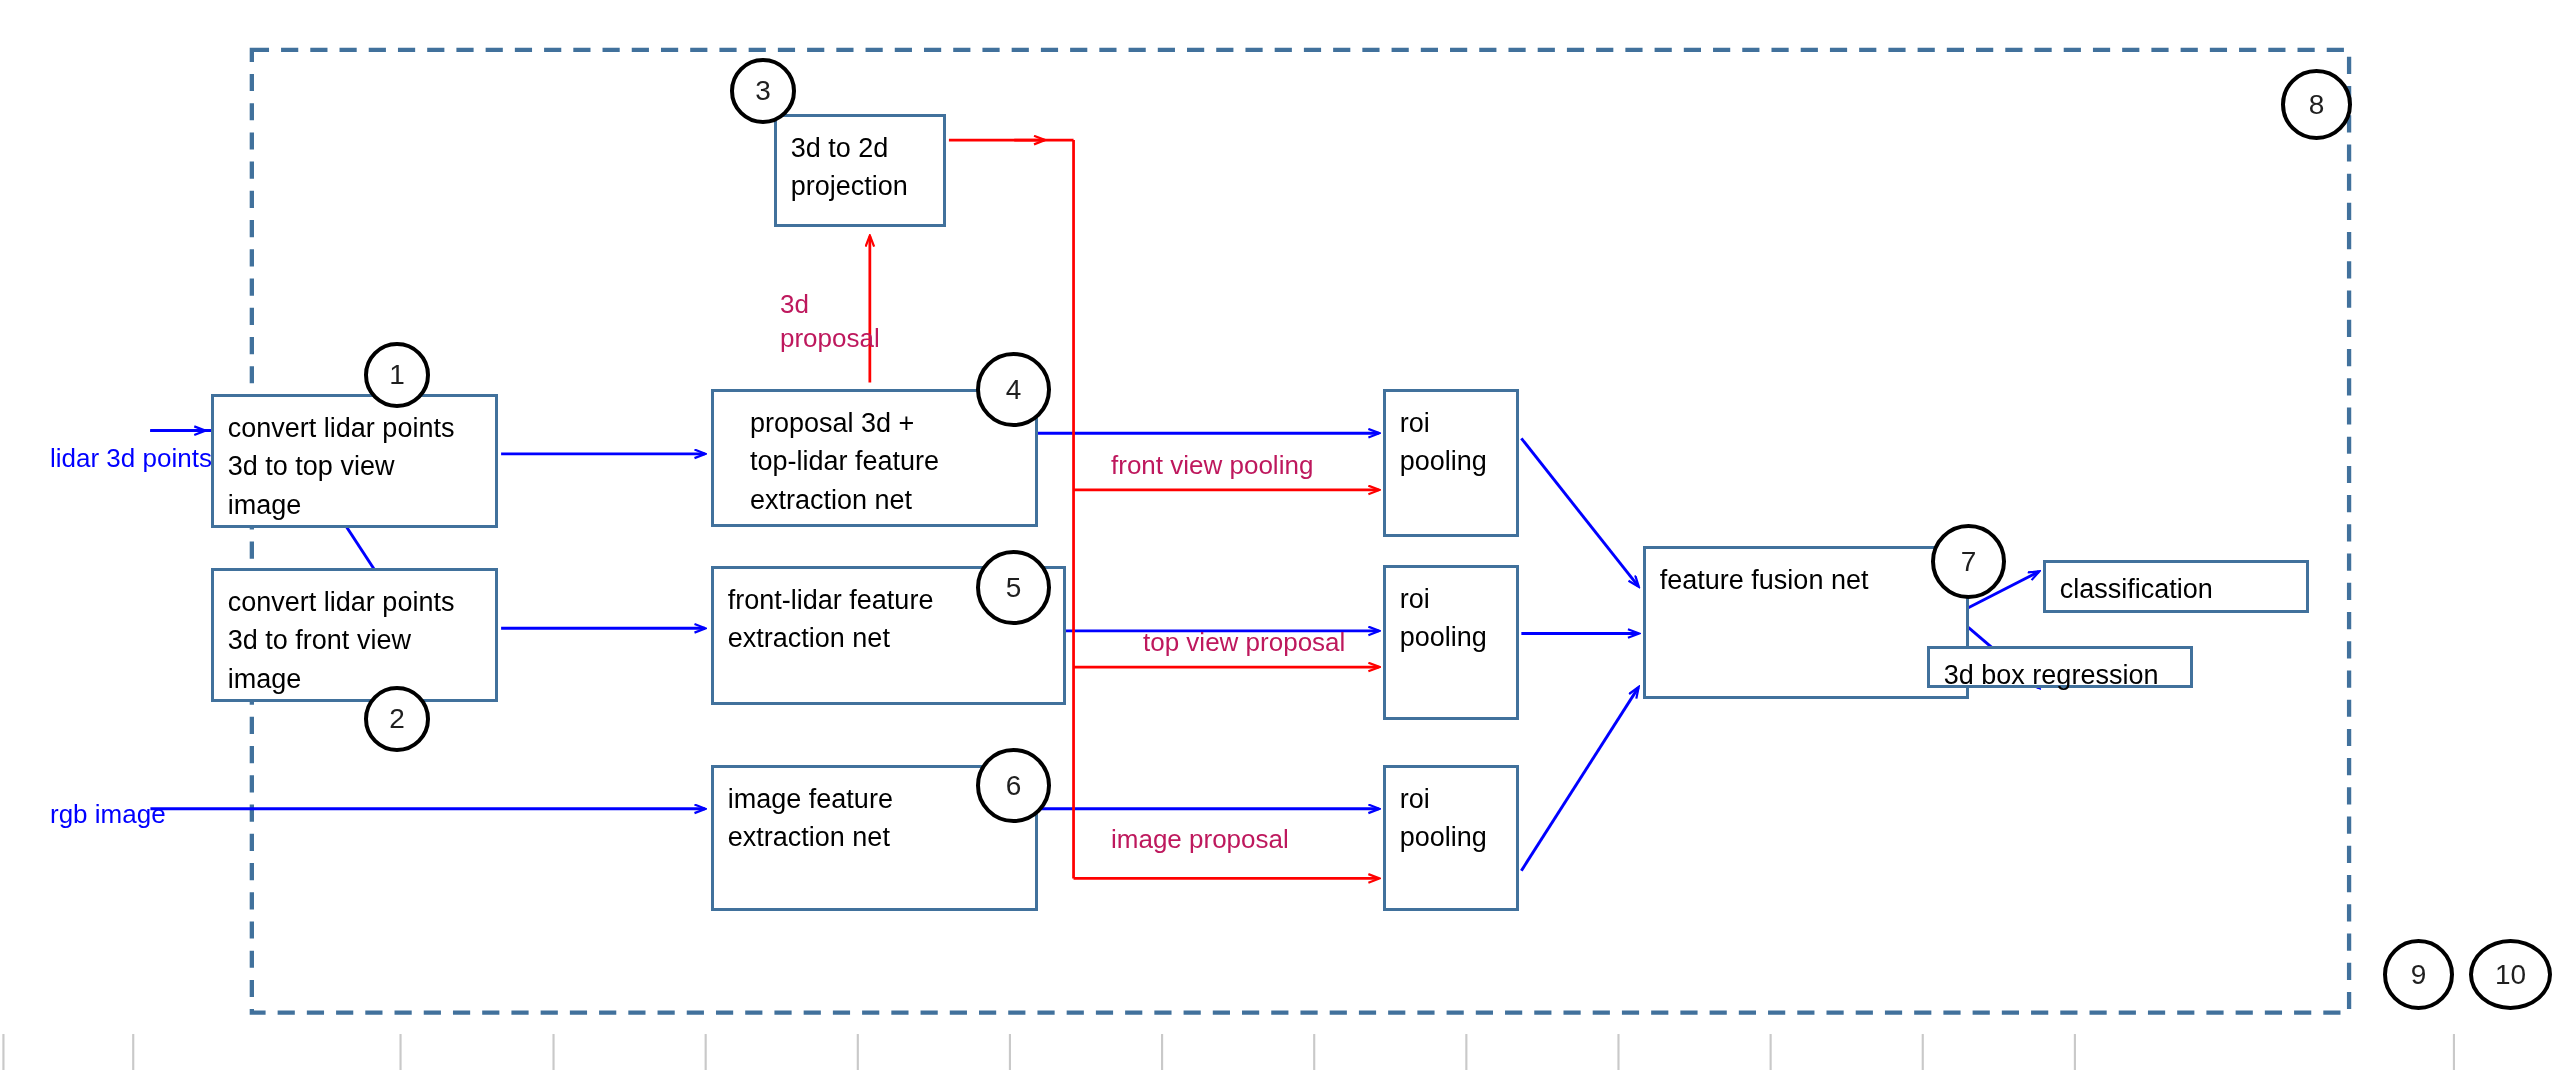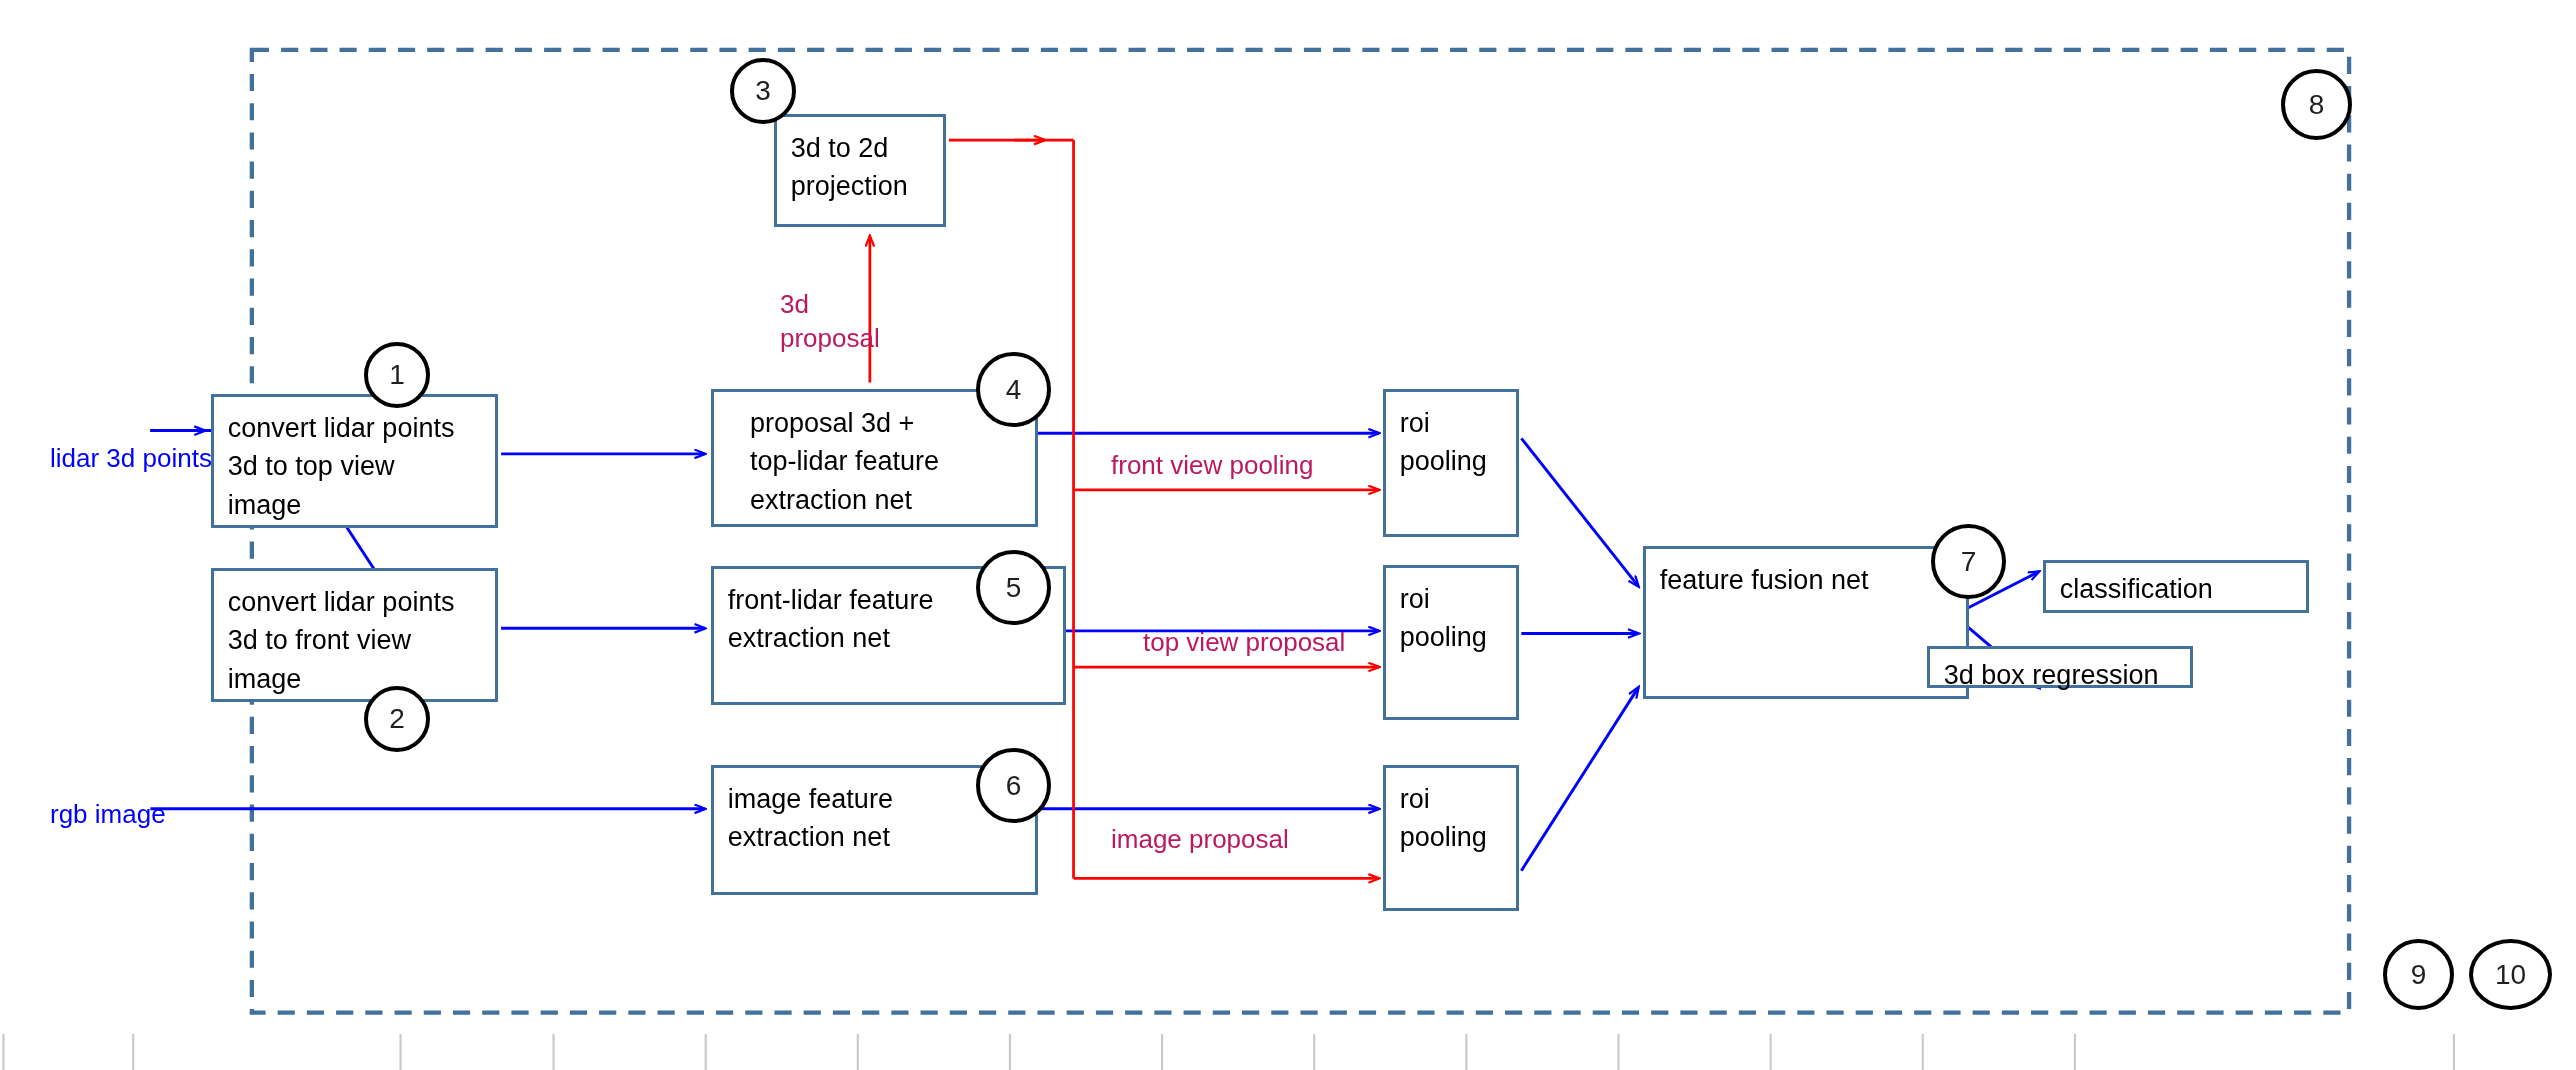--- a/index.html
+++ b/index.html
@@ -152,21 +152,21 @@
 3d to front view
 image</div>
 
   <div class="node-box" style="left:711px; top:389px; width:327px; height:138px;padding-left:36px;">proposal 3d  +
 top-lidar feature
 extraction net</div>
 
   <div class="node-box" style="left:711px; top:566px; width:355px; height:139px;">front-lidar feature
 extraction net</div>
 
-  <div class="node-box" style="left:711px; top:765px; width:327px; height:130px;">image feature
+  <div class="node-box" style="left:711px; top:765px; width:327px; height:146px;">image feature
 extraction net</div>
 
   <div class="node-box" style="left:774px; top:114px; width:172px; height:113px;">3d to 2d
 projection</div>
 
   <div class="node-box" style="left:1383px; top:389px; width:136px; height:148px;">roi
 pooling</div>
 
   <div class="node-box" style="left:1383px; top:565px; width:136px; height:155px;">roi
 pooling</div>

